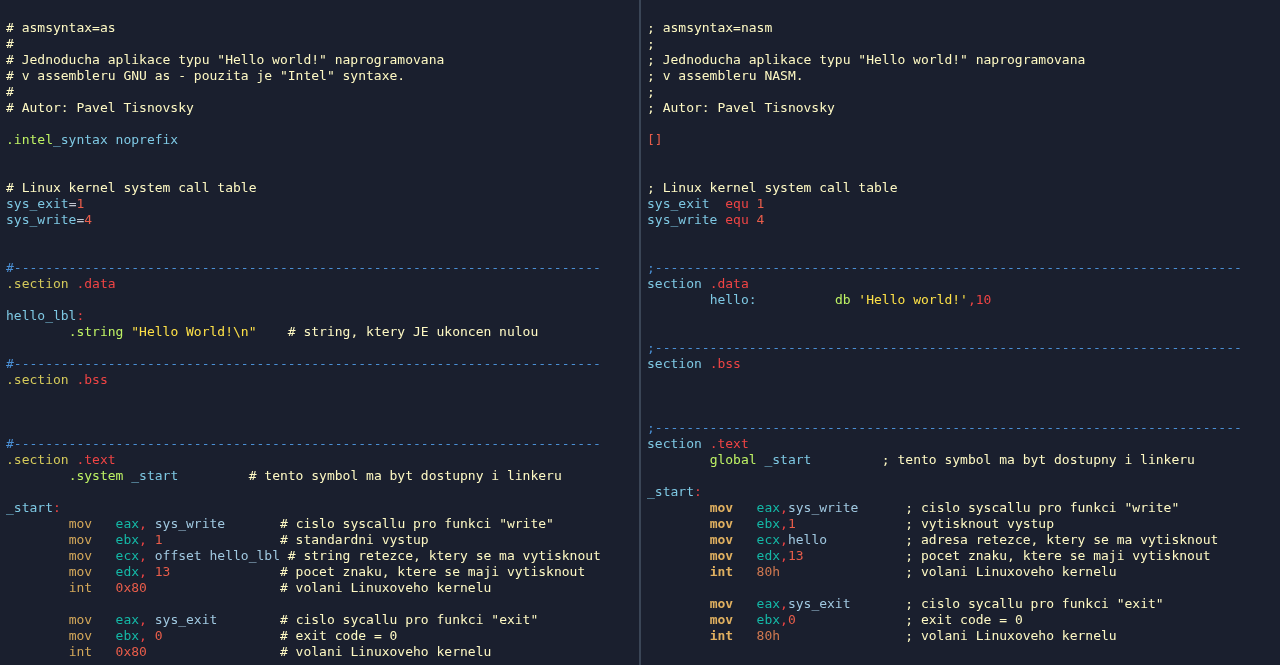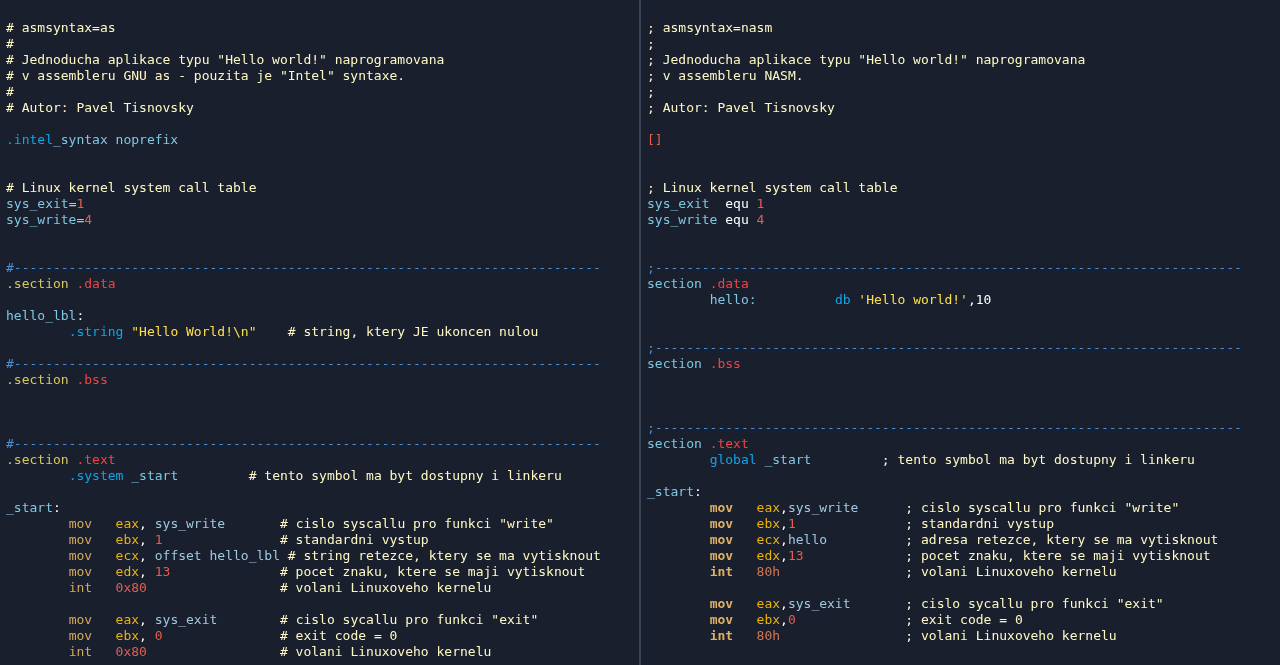--- a/index.html
+++ b/index.html
@@ -16,35 +16,35 @@
   }
   .pane {
     flex: 1;
     padding: 4px 6px;
     overflow: hidden;
     white-space: pre;
   }
   .pane-left { border-right: 2px solid #3a4556; }
   .comment { color: #fef9c3; }
   .dashline { color: #4a8fd4; }
-  .directive { color: #0ea5e9; }
+  .directive { color: #bef264; }
   .identifier { color: #7ec8e3; }
   .equals { color: #c0c5ce; }
   .number { color: #e85d4a; }
   .number2 { color: #d07850; text-align: center; }
   .string { color: #fde047; }
   .section { color: #d4c95a; }
   .secname { color: #ef4444; }
   .label { color: #7ec8e3; }
   .mnemonic { color: #d4a85a; }
   .mnemonic2 { color: #e0b060; font-weight: bold; }
-  .register { color: #eab308; }
+  .register { color: #14b8a6; }
   .symref { color: #a0c8e0; }
   .cursor { color: #e85d4a; }
-  .plain { color: #ffffff; }
+  .plain { color: #ef4444; }
 </style>
 </head>
 <body>
 
 <div class="pane pane-left">
 <span class="comment"># asmsyntax=as</span>
 <span class="comment">#</span>
 <span class="comment"># Jednoducha aplikace typu "Hello world!" naprogramovana</span>
 <span class="comment"># v assembleru GNU as - pouzita je "Intel" syntaxe.</span>
 <span class="comment">#</span>
@@ -110,21 +110,21 @@
 <span class="identifier">section </span><span class="secname">.bss</span>
 
 
 
 <span class="dashline">;---------------------------------------------------------------------------</span>
 <span class="identifier">section </span><span class="secname">.text</span>
         <span class="directive">global </span><span class="identifier">_start</span><span class="comment">         ; tento symbol ma byt dostupny i linkeru</span>
 
 <span class="label">_start</span><span class="plain">:</span>
         <span class="mnemonic2">mov</span>   <span class="register">eax</span><span class="plain">,</span><span class="symref">sys_write</span>      <span class="comment">; cislo syscallu pro funkci "write"</span>
-        <span class="mnemonic2">mov</span>   <span class="register">ebx</span><span class="plain">,</span><span class="number">1</span>              <span class="comment">; standardni vystup</span>
+        <span class="mnemonic2">mov</span>   <span class="register">ebx</span><span class="plain">,</span><span class="number">1</span>              <span class="comment">; vytisknout vystup</span>
         <span class="mnemonic2">mov</span>   <span class="register">ecx</span><span class="plain">,</span><span class="symref">hello</span>          <span class="comment">; adresa retezce, ktery se ma vytisknout</span>
         <span class="mnemonic2">mov</span>   <span class="register">edx</span><span class="plain">,</span><span class="number">13</span>             <span class="comment">; pocet znaku, ktere se maji vytisknout</span>
         <span class="mnemonic2">int</span>   <span class="number2">80h</span>                <span class="comment">; volani Linuxoveho kernelu</span>
 
         <span class="mnemonic2">mov</span>   <span class="register">eax</span><span class="plain">,</span><span class="symref">sys_exit</span>       <span class="comment">; cislo sycallu pro funkci "exit"</span>
         <span class="mnemonic2">mov</span>   <span class="register">ebx</span><span class="plain">,</span><span class="number">0</span>              <span class="comment">; exit code = 0</span>
         <span class="mnemonic2">int</span>   <span class="number2">80h</span>                <span class="comment">; volani Linuxoveho kernelu</span>
 </div>
 
 </body></html>

